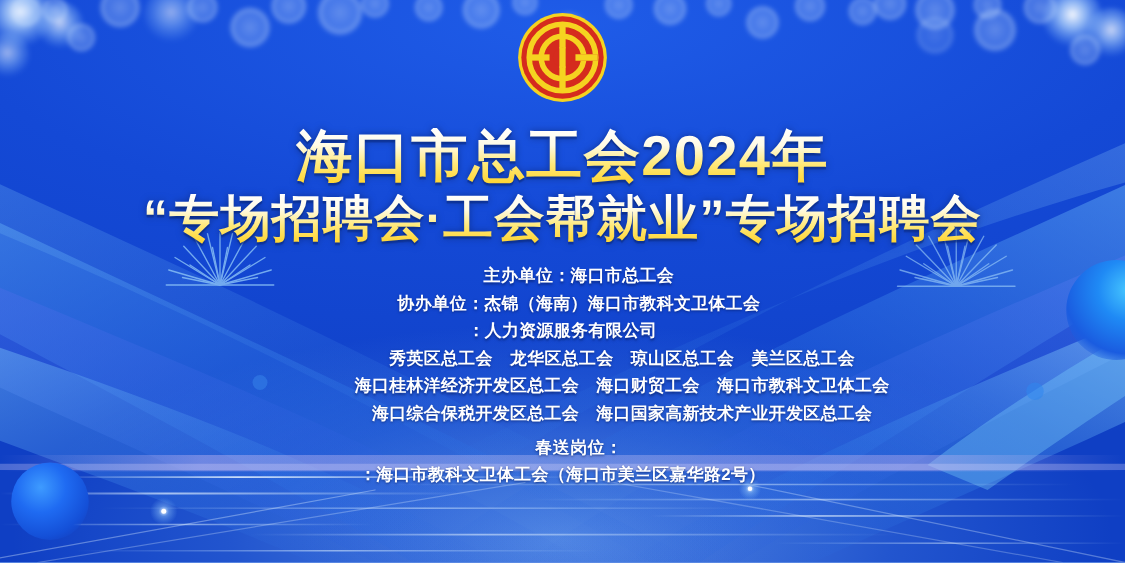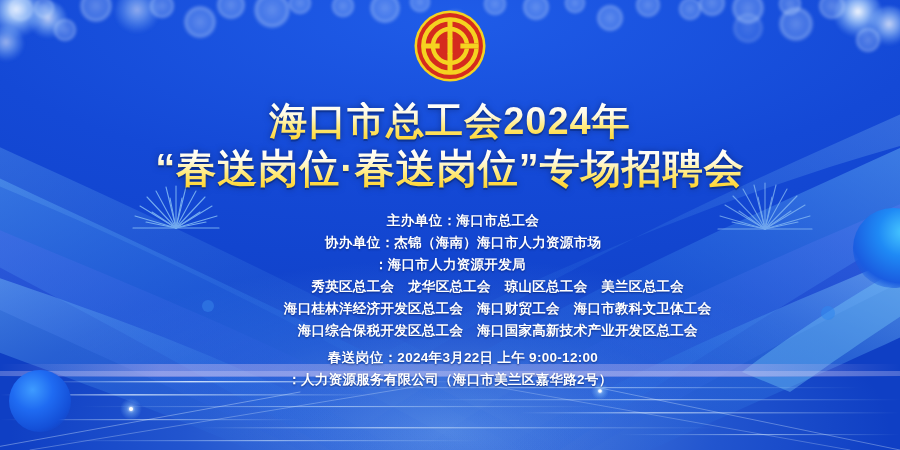--- a/index.html
+++ b/index.html
@@ -29,21 +29,21 @@
 
   
   #titles { position:absolute; left:0; right:0; top:102px; text-align:center; }
   .title-line {
     font-weight:bold; letter-spacing:1px; line-height:1.04;
     background-image:linear-gradient(180deg,#ffffff 0%,#fffbe6 30%,#ffe97a 62%,#ffd227 100%);
     -webkit-background-clip:text; background-clip:text;
     color:transparent; -webkit-text-fill-color:transparent;
     filter:drop-shadow(0 2px 0 rgba(10,40,120,.55)) drop-shadow(0 0 3px rgba(8,35,110,.6));
   }
-  #title1 { font-size:38px; }
+  #title1 { font-size:45px; }
   #title2 { font-size:40px; margin-top:6px; }
 
   
   #info {
     position:absolute; left:0; right:0; top:210px;
     color:#ffffff; font-size:13.5px; font-weight:bold;
     text-shadow:0 1px 2px rgba(5,25,90,.65);
   }
   .info-row { display:flex; justify-content:center; line-height:1.63; }
   .info-row .lbl {
@@ -299,40 +299,40 @@
       <rect x="64" y="46.6" width="24" height="6.8" fill="#f5d320" opacity="0"></rect>
       <path d="M64 46.6 h24 v6.8 h-24 z" fill="#f5d320"></path>
       <rect x="50" y="46.6" width="12" height="6.8" fill="#d52b1e"></rect>
       <circle cx="50" cy="50" r="10.5" fill="#d52b1e"></circle>
       <rect x="46.6" y="39" width="6.8" height="22" fill="#f5d320"></rect>
     </svg>
   </div>
 
   <div id="titles">
     <div class="title-line" id="title1">海口市总工会2024年</div>
-    <div class="title-line" id="title2">“春送岗位·春送岗位”专场招聘会</div>
+    <div class="title-line" id="title2">“专场招聘会·工会帮就业”专场招聘会</div>
   </div>
 
   <div id="info">
 
     <div class="info-row">
       <span class="lbl">主办单位</span>
       <span class="colon">：</span>
       <span class="val">海口市总工会</span>
     </div>
 
     <div class="info-row">
       <span class="lbl">协办单位</span>
       <span class="colon">：</span>
-      <span class="val">杰锦（海南）海口市人力资源市场</span>
-    </div>
-
-    <div class="info-row">
-      <span class="colon">：</span>
-      <span class="val">海口市人力资源开发局</span>
+      <span class="val">杰锦（海南）海口市教科文卫体工会</span>
+    </div>
+
+    <div class="info-row">
+      <span class="colon">：</span>
+      <span class="val">人力资源服务有限公司</span>
     </div>
 
     <div class="info-row cont">
       <span class="lbl">协办单位</span>
       <span class="colon">：</span>
       <span class="val">秀英区总工会　龙华区总工会　琼山区总工会　美兰区总工会</span>
     </div>
 
     <div class="info-row cont">
       <span class="lbl">协办单位</span>
@@ -344,22 +344,21 @@
       <span class="lbl">协办单位</span>
       <span class="colon">：</span>
       <span class="val">海口综合保税开发区总工会　海口国家高新技术产业开发区总工会</span>
     </div>
 
     <div class="gap"></div>
 
     <div class="info-row">
       <span class="lbl">春送岗位</span>
       <span class="colon">：</span>
-      <span class="val">2024年3月22日 上午 9:00-12:00</span>
-    </div>
-
-    <div class="info-row">
-      <span class="colon">：</span>
-      <span class="val">人力资源服务有限公司（海口市美兰区嘉华路2号）</span>
+    </div>
+
+    <div class="info-row">
+      <span class="colon">：</span>
+      <span class="val">海口市教科文卫体工会（海口市美兰区嘉华路2号）</span>
     </div>
 
   </div>
 </div>
 
 </body></html>

